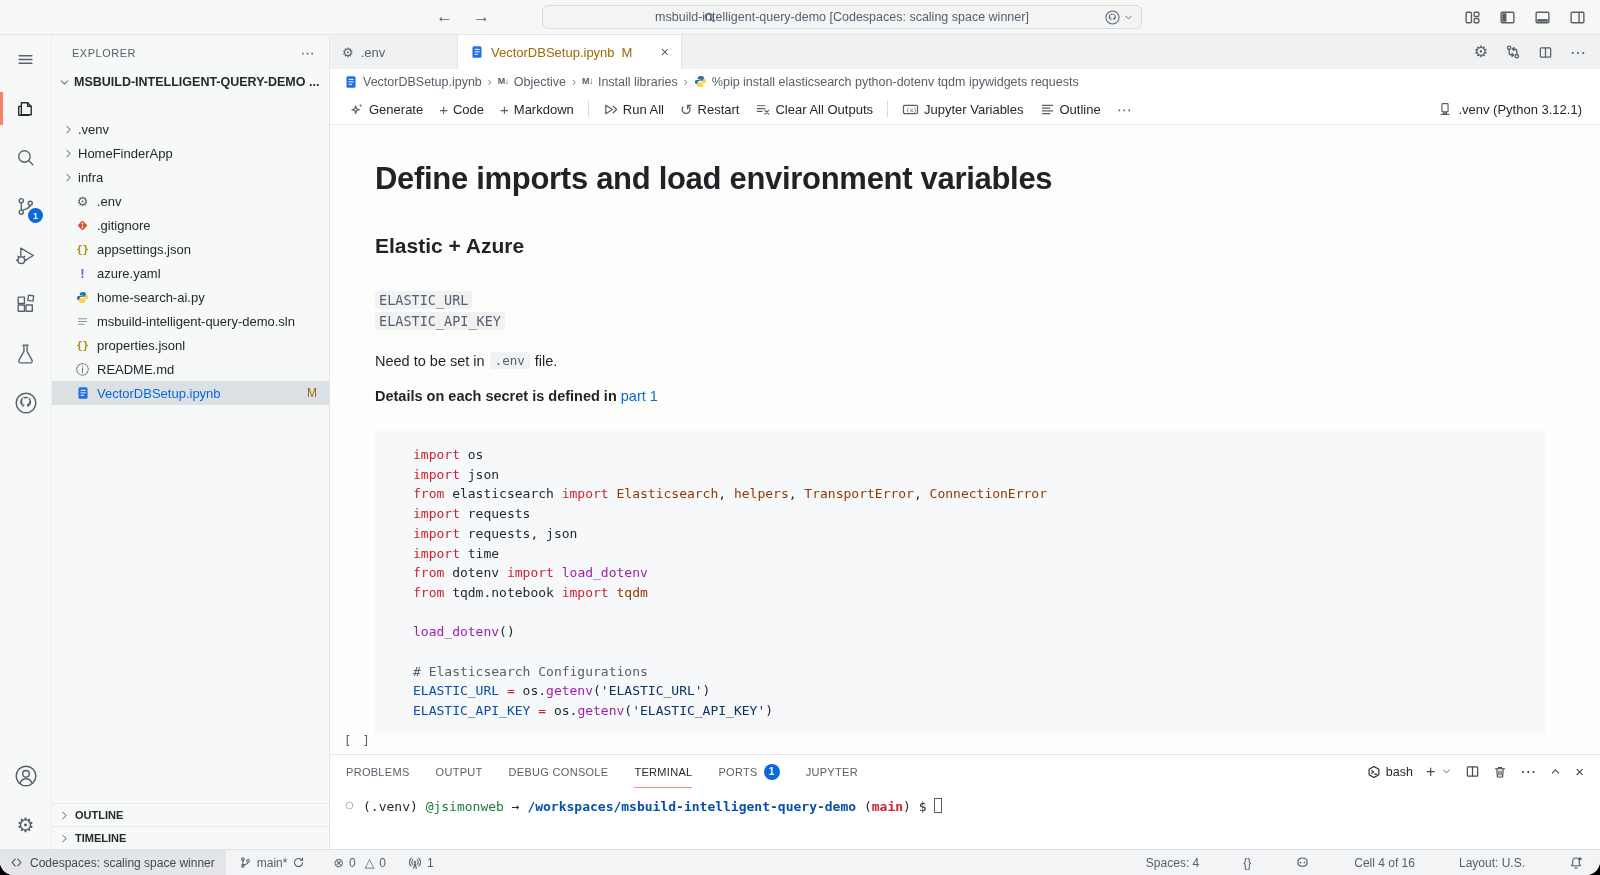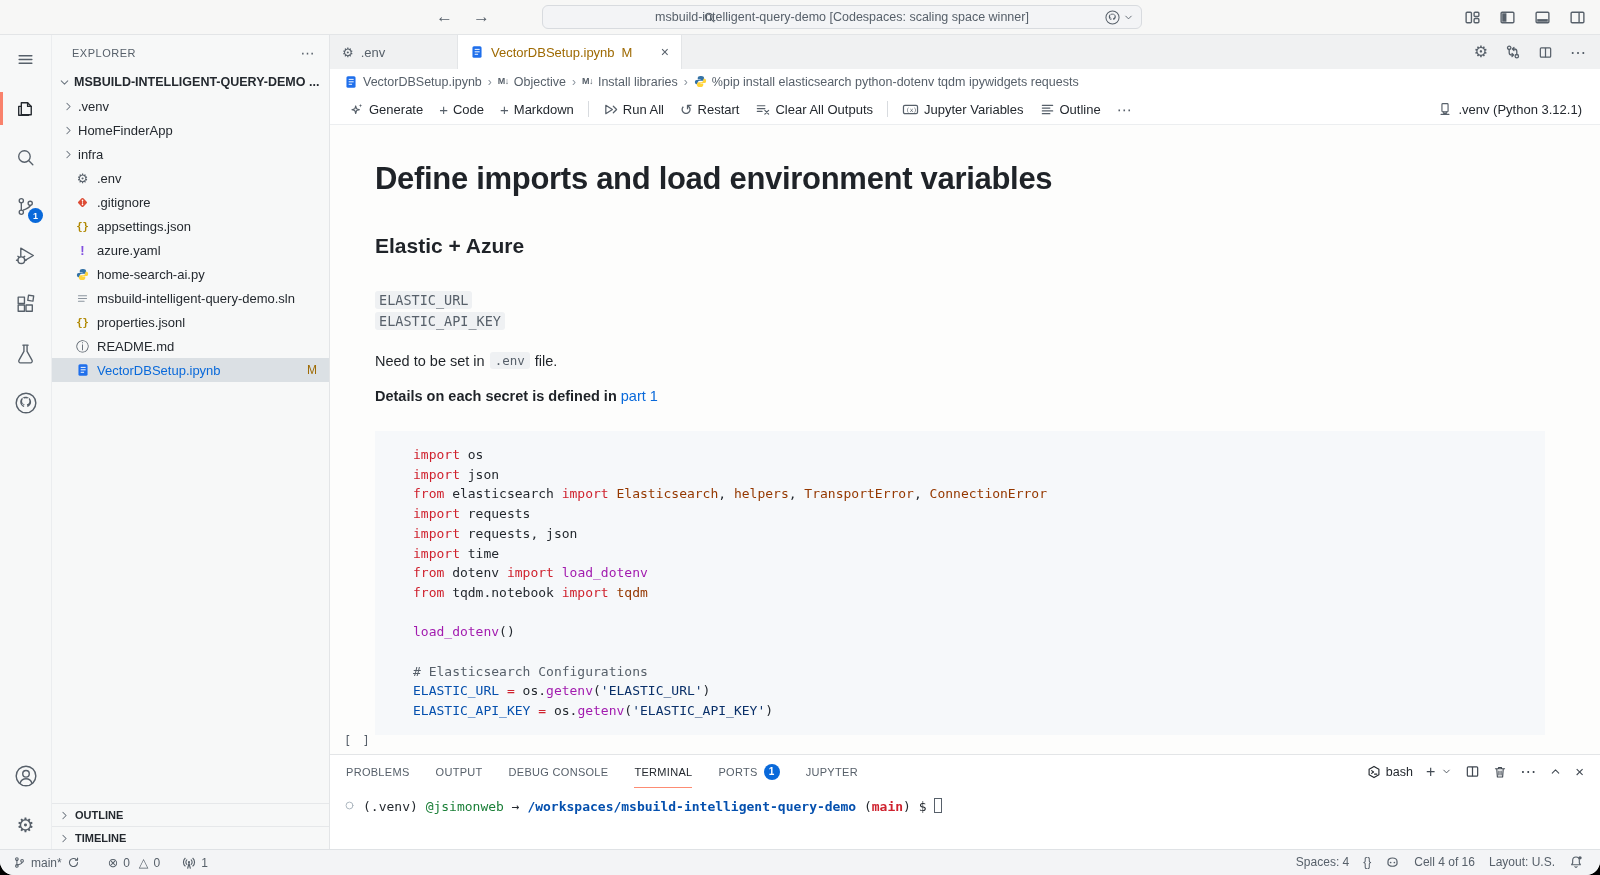--- a/index.html
+++ b/index.html
@@ -28,21 +28,21 @@
   .act-item.active::before { content:""; position:absolute; left:0; top:8px; bottom:8px; width:3px; background:#f9826c; }
   .act-badge { position:absolute; right:8px; bottom:8px; background:#0969da; color:#fff; font-size:9px; font-weight:700; min-width:15px; height:15px; border-radius:8px; display:flex; align-items:center; justify-content:center; }
   .act-spacer { flex:1; }
   .act-gear { font-size:20px; }
 
   
   .sidebar { width:278px; flex:0 0 278px; background:#f7f8f8; border-right:1px solid #e3e5e7; display:flex; flex-direction:column; }
   .sb-header { height:35px; flex:0 0 35px; display:flex; align-items:center; padding:0 14px 0 20px; color:#57606a; font-size:11px; letter-spacing:.5px; }
   .sb-header .dots { margin-left:auto; color:#57606a; font-size:14px; }
   .sb-root { height:24px; display:flex; align-items:center; gap:3px; padding-left:6px; font-size:12.5px; font-weight:700; color:#24292f; }
-  .tree { flex:1; overflow:hidden; }
+  .tree { flex:1; overflow:hidden;margin-top:23px; }
   .tree-row { height:24px; display:flex; align-items:center; padding-left:22px; font-size:13px; color:#24292f; cursor:default; }
   .tree-row .tree-chev { width:16px; color:#6e7781; margin-left:-14px; margin-right:2px; }
   .tree-row .file-ico { width:17px; margin-right:6px; font-size:12px; }
   .tree-row.selected { background:#dbe0e4; }
   .tree-row.selected .tree-label { color:#0969da; }
   .tree-badge { margin-left:auto; margin-right:12px; color:#9e6a03; font-size:12px; }
   .ico-json { color:#b08800; font-weight:700; font-family:"DejaVu Sans Mono",monospace; font-size:10.5px; }
   .ico-yaml { color:#8250df; font-weight:700; font-size:13px; }
   .ico-readme { color:#57606a; font-size:13px; }
   .ico-gearfile { color:#57606a; font-size:13px; }
@@ -103,21 +103,21 @@
   .term-line { font-family:"DejaVu Sans Mono",monospace; font-size:13px; line-height:20px; white-space:pre; }
   .tm-p { color:#24292f; } .tm-green { color:#1a7f37; }
   .tm-blue { color:#0550ae; font-weight:700; } .tm-red { color:#cf222e; font-weight:700; }
   .term-cursor { display:inline-block; width:8px; height:15px; border:1px solid #57606a; vertical-align:-2px; }
 
   
   .statusbar { height:26px; flex:0 0 26px; background:#f3f4f6; border-top:1px solid #dfe2e5; display:flex; align-items:center; font-size:12px; color:#57606a; }
   .remote-chip { height:100%; background:#e3e5e8; display:flex; align-items:center; gap:7px; padding:0 11px 0 10px; color:#424a53; }
   .sb-item { display:flex; align-items:center; gap:5px; padding:0 7px; height:100%; }
   .sb-left { display:flex; align-items:center; margin-left:6px; }
-  .sb-right { margin-left:auto; display:flex; padding-right:10px; }
+  .sb-right { margin-left:auto; display:flex; align-items:center; padding-right:10px;gap:30px; }
   .sb-glyph { font-size:12.5px; }
 </style>
 </head>
 <body>
 
 <div class="window">
 
   <div class="titlebar">
     <div class="nav-arrows">
       <span>←</span>
@@ -646,20 +646,28 @@
                 <circle cx="8" cy="8" r="5" fill="none" stroke="currentColor" stroke-width="1.3" stroke-linecap="round" stroke-linejoin="round"></circle>
               </svg>
             </span>
           <div class="term-line" id="term-line"><span class="tm-p">(.venv) </span><span class="tm-green">@jsimonweb </span><span class="tm-p">→ </span><span class="tm-blue">/workspaces/msbuild-intelligent-query-demo</span><span class="tm-p"> (</span><span class="tm-red">main</span><span class="tm-p">) $ </span><span class="term-cursor"></span></div>
         </div>
       </div>
     </div>
   </div>
 
   <div class="statusbar">
+    <div class="remote-chip">
+      <span class="icon">
+          <svg width="13" height="13" viewBox="0 0 16 16">
+            <path d="M6.3 3.8L2.5 8l3.8 4.2M9.7 3.8L13.5 8l-3.8 4.2" fill="none" stroke="currentColor" stroke-width="1.3" stroke-linecap="round" stroke-linejoin="round"></path>
+          </svg>
+        </span>
+      <span>Codespaces: scaling space winner</span>
+    </div>
     <div class="sb-left">
       <div class="sb-item">
         <span class="icon">
             <svg width="13" height="13" viewBox="0 0 16 16">
               <circle cx="4.8" cy="3.8" r="1.6" fill="none" stroke="currentColor" stroke-width="1.3" stroke-linecap="round" stroke-linejoin="round"></circle>
               <circle cx="11.2" cy="6" r="1.6" fill="none" stroke="currentColor" stroke-width="1.3" stroke-linecap="round" stroke-linejoin="round"></circle>
               <circle cx="4.8" cy="12.2" r="1.6" fill="none" stroke="currentColor" stroke-width="1.3" stroke-linecap="round" stroke-linejoin="round"></circle>
               <path d="M4.8 5.4v5.2M11.2 7.6c-.2 2.2-2.8 2.6-6.4 3.6" fill="none" stroke="currentColor" stroke-width="1.3" stroke-linecap="round" stroke-linejoin="round"></path>
             </svg>
           </span>

